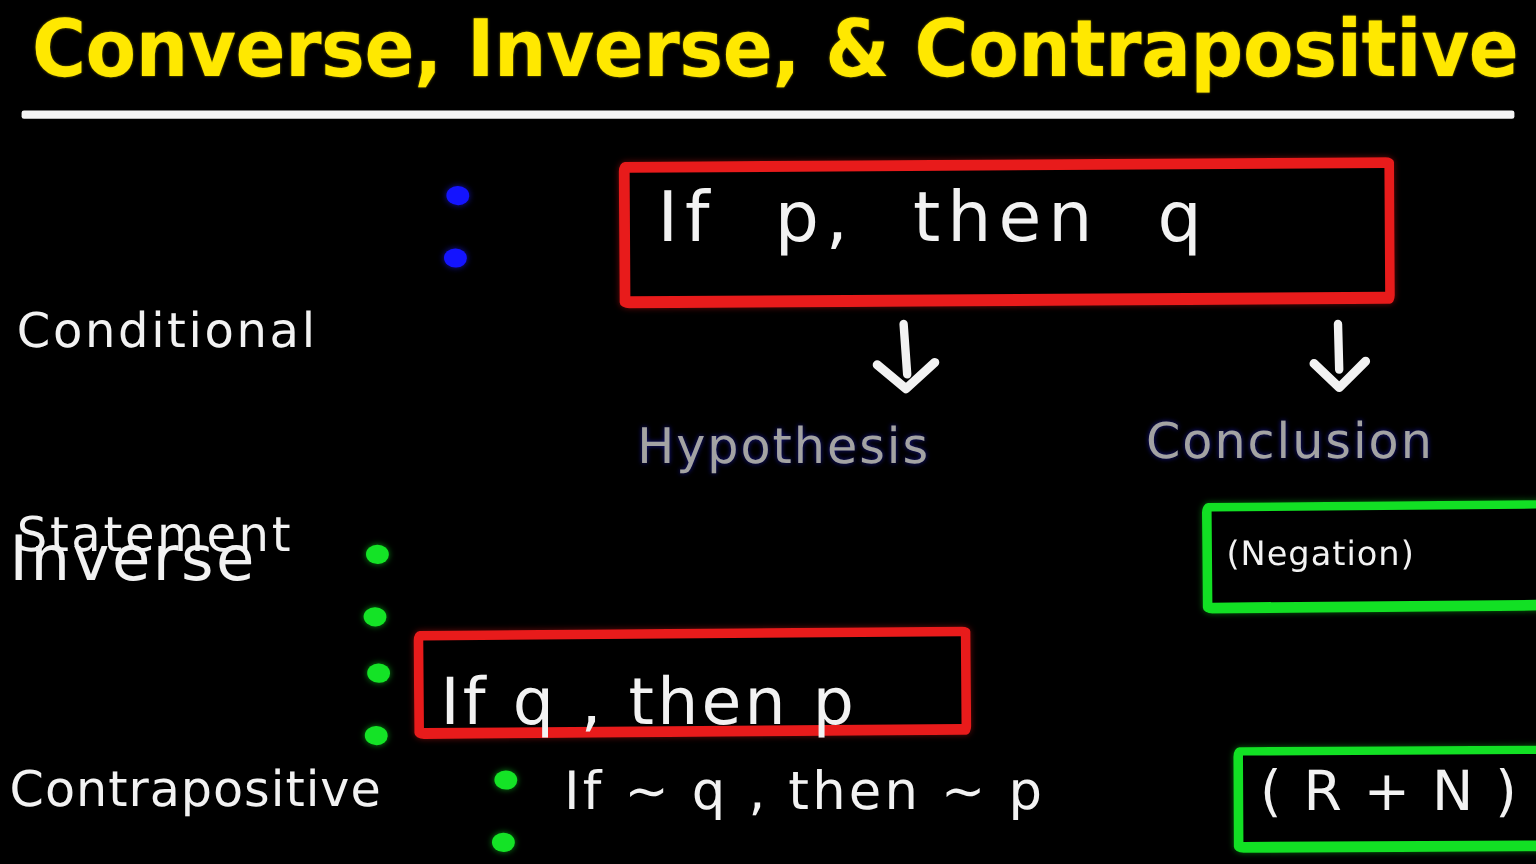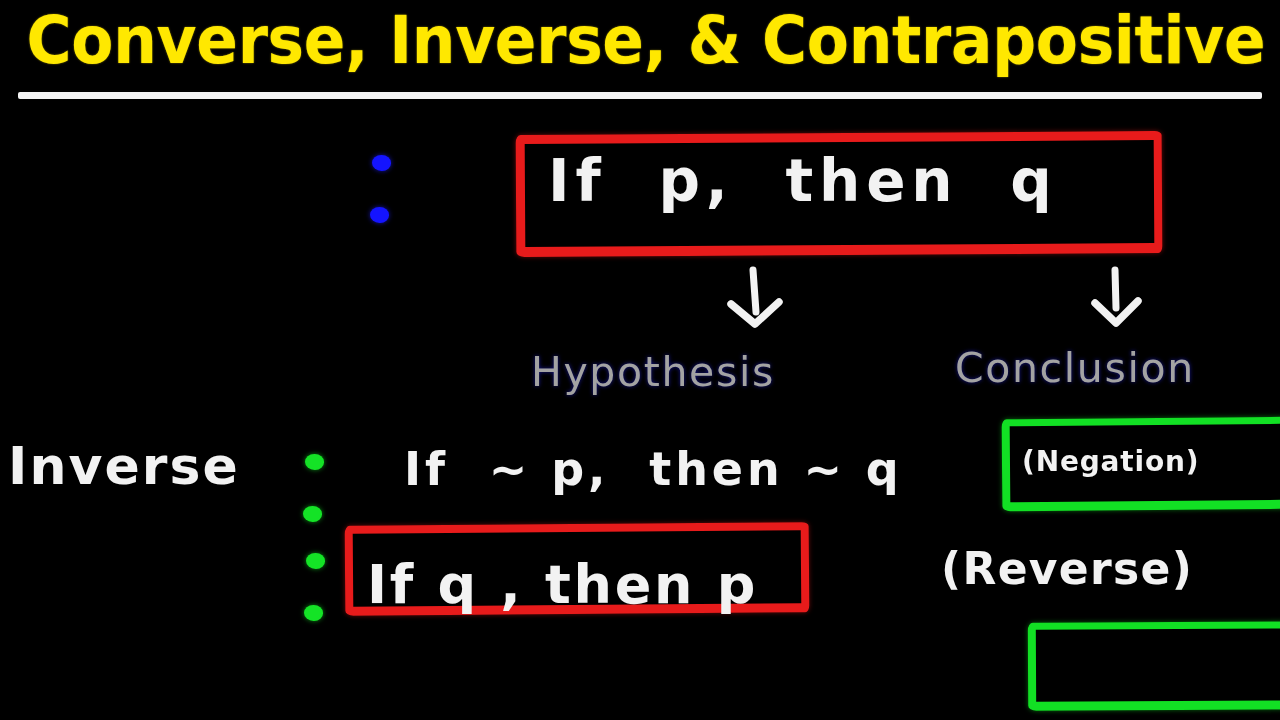--- a/index.html
+++ b/index.html
@@ -17,21 +17,21 @@
 
   #board {
     position: absolute;
     inset: 0;
     background: #000000;
   }
 
   
   .hand {
     font-family: "DejaVu Sans", sans-serif;
-    font-weight: 700;
+    font-weight: 400;
     color: #f2f2f2;
     letter-spacing: 0.055em;
     white-space: pre;
     line-height: 1;
   }
 
   
   #title-bar {
     position: absolute;
     left: 0; top: 0;
@@ -203,20 +203,24 @@
 </head>
 <body>
 
 <div id="board">
 
   <div id="title-bar">
     <div id="title-text" class="title">Converse, Inverse, &amp; Contrapositive</div>
     <div id="title-rule"></div>
   </div>
 
+  <div id="cond-label" class="hand">
+    <span class="l1">Conditional</span>
+    <span class="l2">Statement</span>
+  </div>
 
   <div id="cond-colon" class="colon blue">
     <span class="dot d1"></span>
     <span class="dot d2"></span>
   </div>
 
   <div id="cond-box" class="sketchbox red"></div>
   <div id="cond-text" class="hand">If  p,  then  q</div>
 
   <div id="arrow-hyp" class="arrow">
@@ -236,29 +240,36 @@
   <div id="label-hypothesis" class="bluelabel">Hypothesis</div>
   <div id="label-conclusion" class="bluelabel">Conclusion</div>
 
   <div id="inverse-note-box" class="sketchbox green"></div>
   <div id="row-inverse" class="row">
     <div id="inverse-label" class="row-label hand">Inverse</div>
     <div id="inverse-colon" class="colon green">
       <span class="dot d1"></span>
       <span class="dot d2"></span>
     </div>
-    <div id="inverse-statement" class="row-statement hand">If  ~ p,  then ~ q</div>
     <div id="inverse-note" class="row-note hand">(Negation)</div>
   </div>
 
   <div id="converse-stmt-box" class="sketchbox red"></div>
   <div id="row-converse" class="row">
     <div id="converse-colon" class="colon green">
       <span class="dot d1"></span>
       <span class="dot d2"></span>
     </div>
     <div id="converse-statement" class="row-statement hand">If q , then p</div>
-    <div id="converse-note" class="row-note hand">(Reverse)</div>
   </div>
 
   <div id="contra-note-box" class="sketchbox green"></div>
+  <div id="row-contra" class="row">
+    <div id="contra-label" class="row-label hand">Contrapositive</div>
+    <div id="contra-colon" class="colon green">
+      <span class="dot d1"></span>
+      <span class="dot d2"></span>
+    </div>
+    <div id="contra-statement" class="row-statement hand">If ~ q , then ~ p</div>
+    <div id="contra-note" class="row-note hand">( R + N )</div>
+  </div>
 
 </div>
 
 </body></html>

